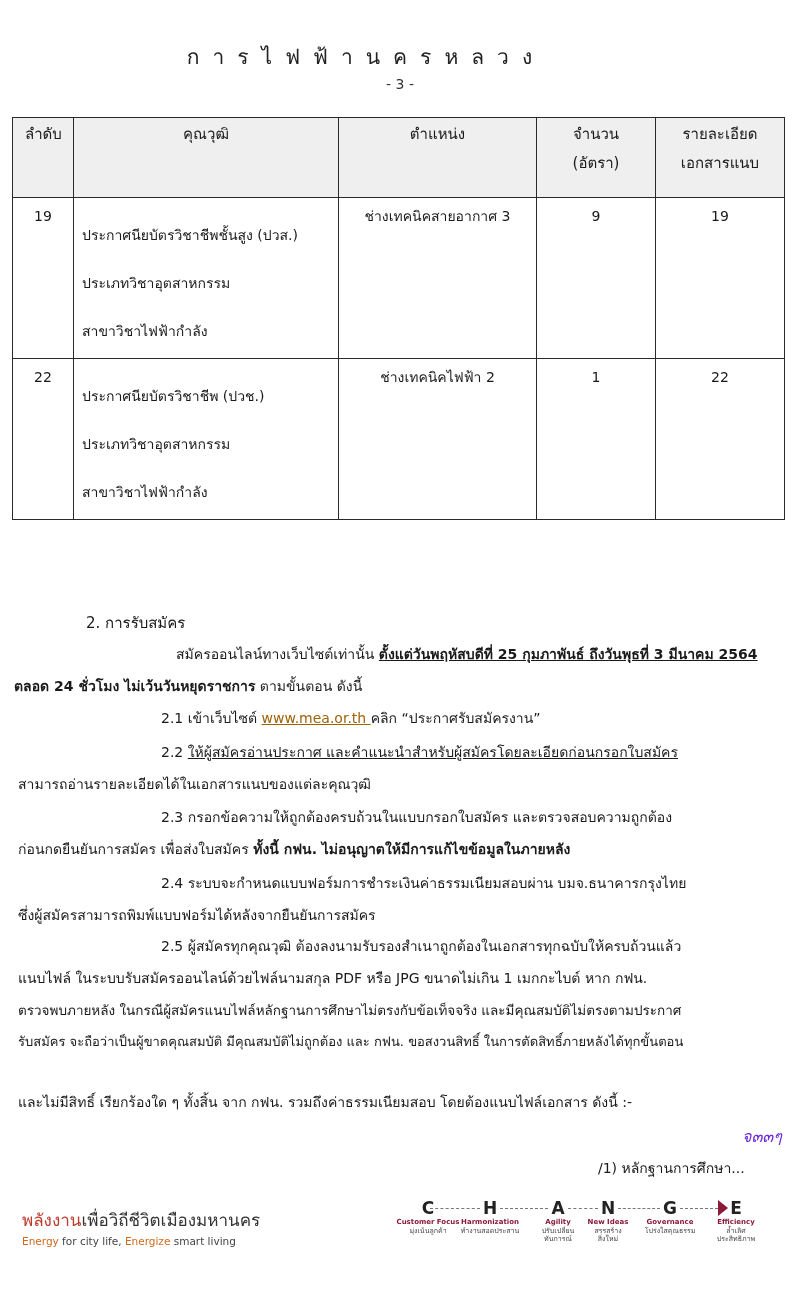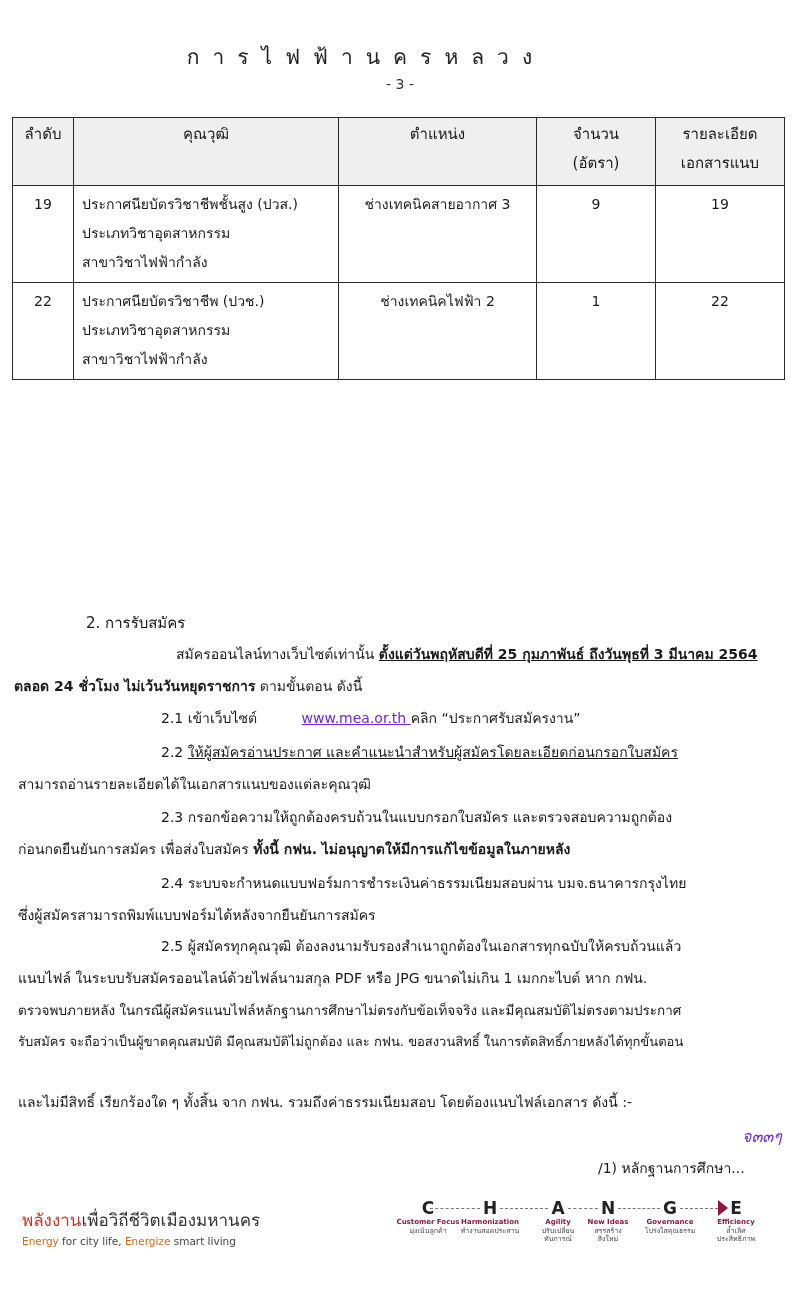--- a/index.html
+++ b/index.html
@@ -13,30 +13,30 @@
   }
   .page-num {
     position: absolute; top: 76px; left: 0; width: 800px; text-align: center;
     font-size: 14px; color: #333;
   }
   table.quals {
     position: absolute; top: 117px; left: 12px; width: 772px;
     border-collapse: collapse; font-size: 14px; table-layout: fixed;
   }
   table.quals th, table.quals td {
-    border: 1.3px solid #2a2a2a; vertical-align: top; padding: 0;
+    border: 1.3px solid #2a2a2a; vertical-align: top; padding: 12px;
   }
   table.quals th {
     background: #efefef; font-weight: normal; font-size: 15px;
     height: 65px; line-height: 29px; padding-top: 2px;
   }
   table.quals td { height: 92px; line-height: 29px; padding-top: 4px; }
   .c-center { text-align: center; }
   .c-qual { padding-left: 8px !important; }
-  .c-qual div { white-space: nowrap; }
+  .c-qual div { white-space: nowrap; margin-top: 19px; }
 
   .section {
     position: absolute; left: 0; width: 800px; font-size: 14px;
   }
   .line { position: absolute; white-space: nowrap; }
   .u { text-decoration: underline; }
   .b { font-weight: bold; }
 
   .footer-left { position: absolute; top: 1206px; left: 22px; }
   .footer-left .th { font-size: 17px; color: #333; }
@@ -119,21 +119,21 @@
   <div class="line" style="top:611px; left:86px; font-size:15px;">2.  การรับสมัคร</div>
 
   <div class="line" style="top:643px; left:176px;">
     <span>สมัครออนไลน์ทางเว็บไซต์เท่านั้น </span><span class="u b">ตั้งแต่วันพฤหัสบดีที่ 25 กุมภาพันธ์ ถึงวันพุธที่ 3 มีนาคม 2564</span>
   </div>
   <div class="line" style="top:675px; left:14px;">
     <span class="b">ตลอด 24 ชั่วโมง ไม่เว้นวันหยุดราชการ</span><span> ตามขั้นตอน ดังนี้</span>
   </div>
 
   <div class="line" style="top:707px; left:161px;">
-    <span>2.1  เข้าเว็บไซต์ </span><a class="u" style="color:#6d28d9;margin-left:40px;">www.mea.or.th </a><span>คลิก “ประกาศรับสมัครงาน”</span>
+    <span>2.1  เข้าเว็บไซต์ </span><a class="u" style="color:#a16207;">www.mea.or.th </a><span>คลิก “ประกาศรับสมัครงาน”</span>
   </div>
 
   <div class="line" style="top:741px; left:161px;">
     <span>2.2  </span><span class="u">ให้ผู้สมัครอ่านประกาศ และคำแนะนำสำหรับผู้สมัครโดยละเอียดก่อนกรอกใบสมัคร</span>
   </div>
   <div class="line" style="top:773px; left:18px;">สามารถอ่านรายละเอียดได้ในเอกสารแนบของแต่ละคุณวุฒิ</div>
 
   <div class="line" style="top:806px; left:161px;">2.3  กรอกข้อความให้ถูกต้องครบถ้วนในแบบกรอกใบสมัคร และตรวจสอบความถูกต้อง</div>
   <div class="line" style="top:838px; left:18px;">
     <span>ก่อนกดยืนยันการสมัคร เพื่อส่งใบสมัคร </span><span class="b">ทั้งนี้ กฟน. ไม่อนุญาตให้มีการแก้ไขข้อมูลในภายหลัง</span>

